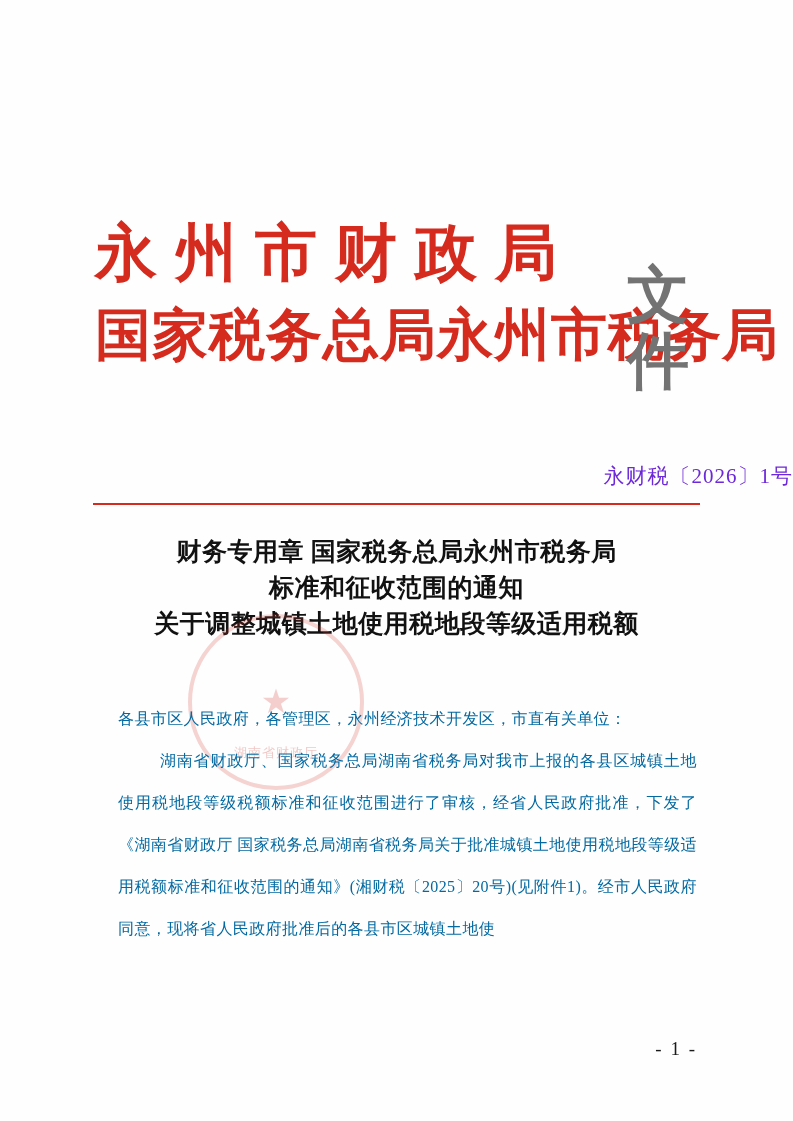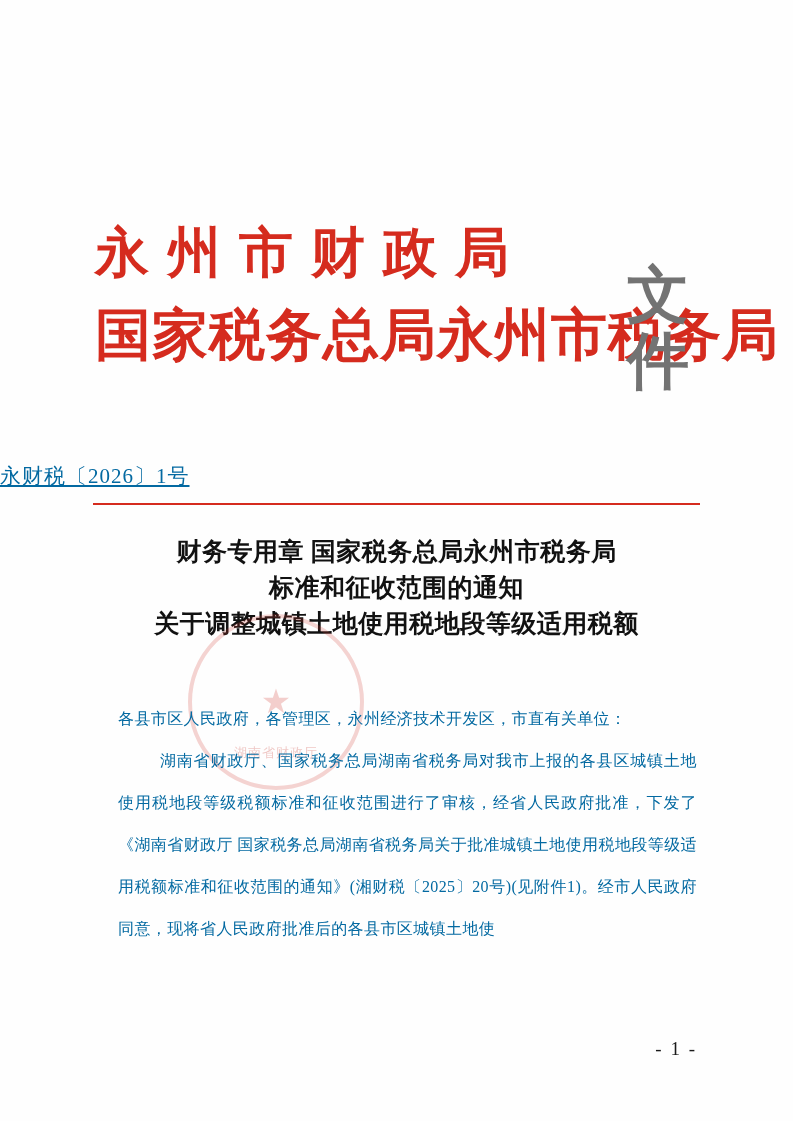--- a/index.html
+++ b/index.html
@@ -32,21 +32,21 @@
     height: 200px;
   }
   .mast-line1 {
     position: absolute;
     left: 95px;
     top: 22px;
     width: 540px;
     text-align: justify;
     font-family: "Liberation Serif", "DejaVu Serif", serif;
     font-weight: bold;
-    font-size: 54px;
+    font-size: 62px;
     line-height: 62px;
     color: #d52b1e;
     letter-spacing: 18px;
     white-space: nowrap;
   }
   .mast-line2 {
     position: absolute;
     left: 95px;
     top: 105px;
     font-family: "Liberation Serif", "DejaVu Serif", serif;
@@ -70,25 +70,24 @@
     width: 80px;
     text-align: center;
   }
 
   
   .doc-number {
     position: absolute;
     left: 0;
     right: 0;
     top: 462px;
-    text-align: left;
+    text-align: right;
     font-size: 21px;
     letter-spacing: 1px;
-    color: #0369a1;
-    text-decoration: underline;
+    color: #6d28d9;
   }
 
   
   .red-rule {
     position: absolute;
     left: 93px;
     right: 93px;
     top: 503px;
     height: 2px;
     background: #d52b1e;

